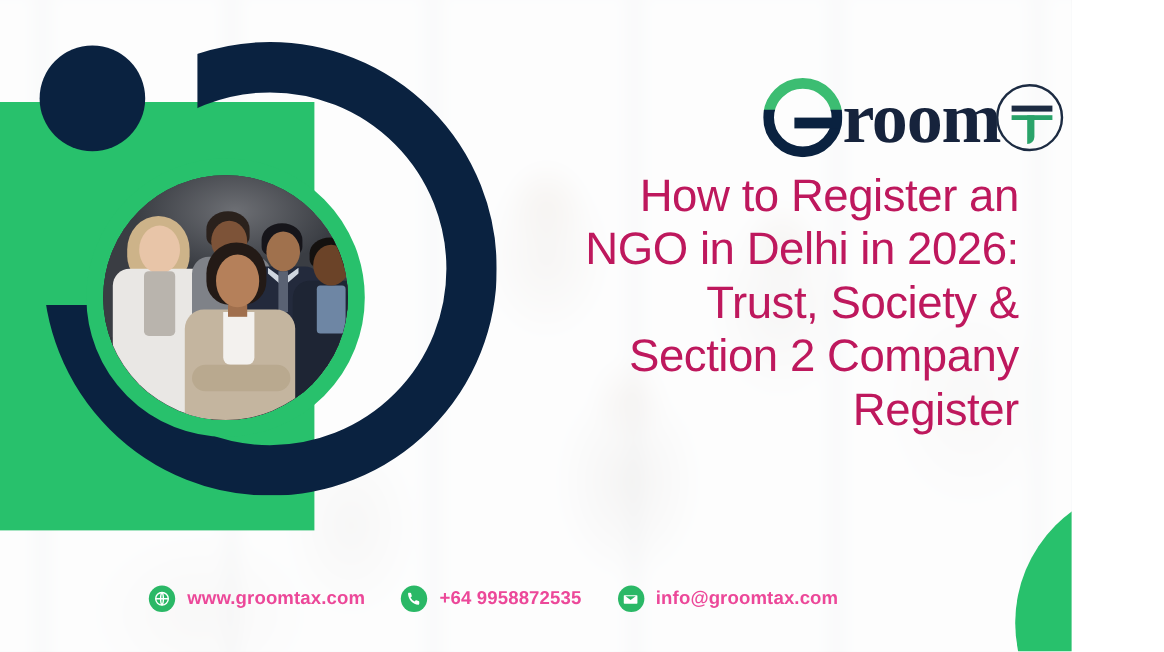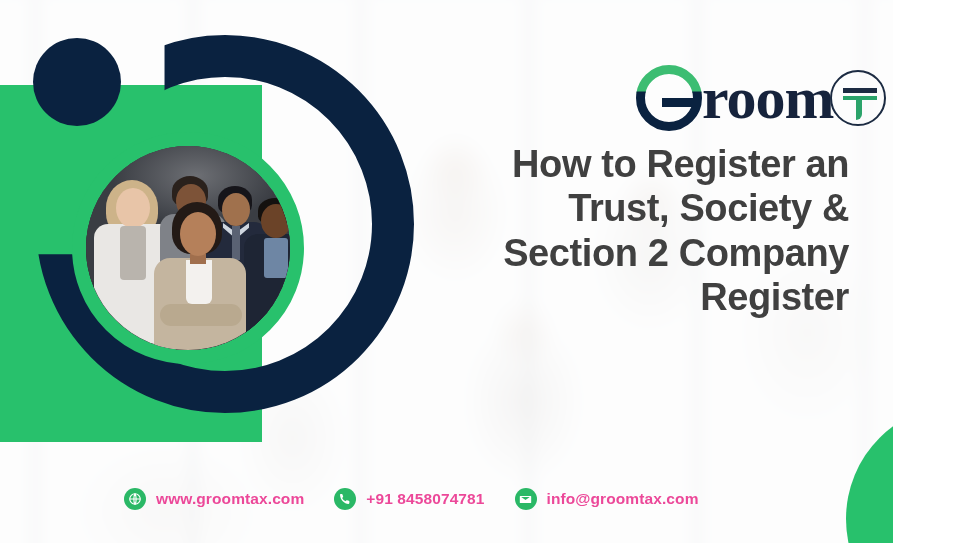--- a/index.html
+++ b/index.html
@@ -215,23 +215,23 @@
     width: 6px; height: 24px; background: #2aa36a;
     border-radius: 0 0 6px 0;
   }
 
   
   .headline {
     position: absolute;
     right: 44px; top: 142px;
     width: 466px;
     text-align: right;
-    color: #404040;
+    color: #be185d;
     font-size: 38px;
-    font-weight: 700;
+    font-weight: 400;
     line-height: 1.17;
     letter-spacing: -0.4px;
   }
   .headline .ln { display: block; white-space: nowrap; }
 
   
   .contact-bar {
     position: absolute;
     left: 124px; top: 484px;
     display: flex;
@@ -319,20 +319,21 @@
     <span class="logo-word">room</span>
     <span class="logo-tau">
       <span class="tau-top"></span>
       <span class="tau-top2"></span>
       <span class="tau-stem"></span>
     </span>
   </div>
 
   <div class="headline">
     <span class="ln">How to Register an</span>
+    <span class="ln">NGO in Delhi in 2026:</span>
     <span class="ln">Trust, Society &amp;</span>
     <span class="ln">Section 2 Company</span>
     <span class="ln">Register</span>
   </div>
 
   <div class="contact-bar">
 
     <div class="contact-item">
       <span class="contact-icon">
         <svg width="14" height="14" viewBox="0 0 24 24" fill="none" stroke="#ffffff" stroke-width="2">
@@ -342,21 +343,21 @@
       </span>
       <span class="contact-text">www.groomtax.com</span>
     </div>
 
     <div class="contact-item">
       <span class="contact-icon">
         <svg width="14" height="14" viewBox="0 0 24 24" fill="#ffffff">
           <path d="M6.6 3.5c.6 0 1.1.4 1.3 1l.9 3a1.4 1.4 0 0 1-.4 1.5l-1.3 1.1a12 12 0 0 0 5.8 5.8l1.1-1.3a1.4 1.4 0 0 1 1.5-.4l3 .9c.6.2 1 .7 1 1.3v2.6c0 .8-.7 1.5-1.5 1.4C10.7 20 4 13.3 3.5 5 3.4 4.2 4.1 3.5 4.9 3.5z"></path>
         </svg>
       </span>
-      <span class="contact-text">+91 8458074781</span>
+      <span class="contact-text">+64 9958872535</span>
     </div>
 
     <div class="contact-item">
       <span class="contact-icon">
         <svg width="13" height="13" viewBox="0 0 24 24" fill="#ffffff">
           <path d="M2.5 5.5h19c.6 0 1 .4 1 1v11c0 .6-.4 1-1 1h-19c-.6 0-1-.4-1-1v-11c0-.6.4-1 1-1zm1.6 1.8L12 13l7.9-5.7z"></path>
         </svg>
       </span>
       <span class="contact-text">info@groomtax.com</span>
     </div>

